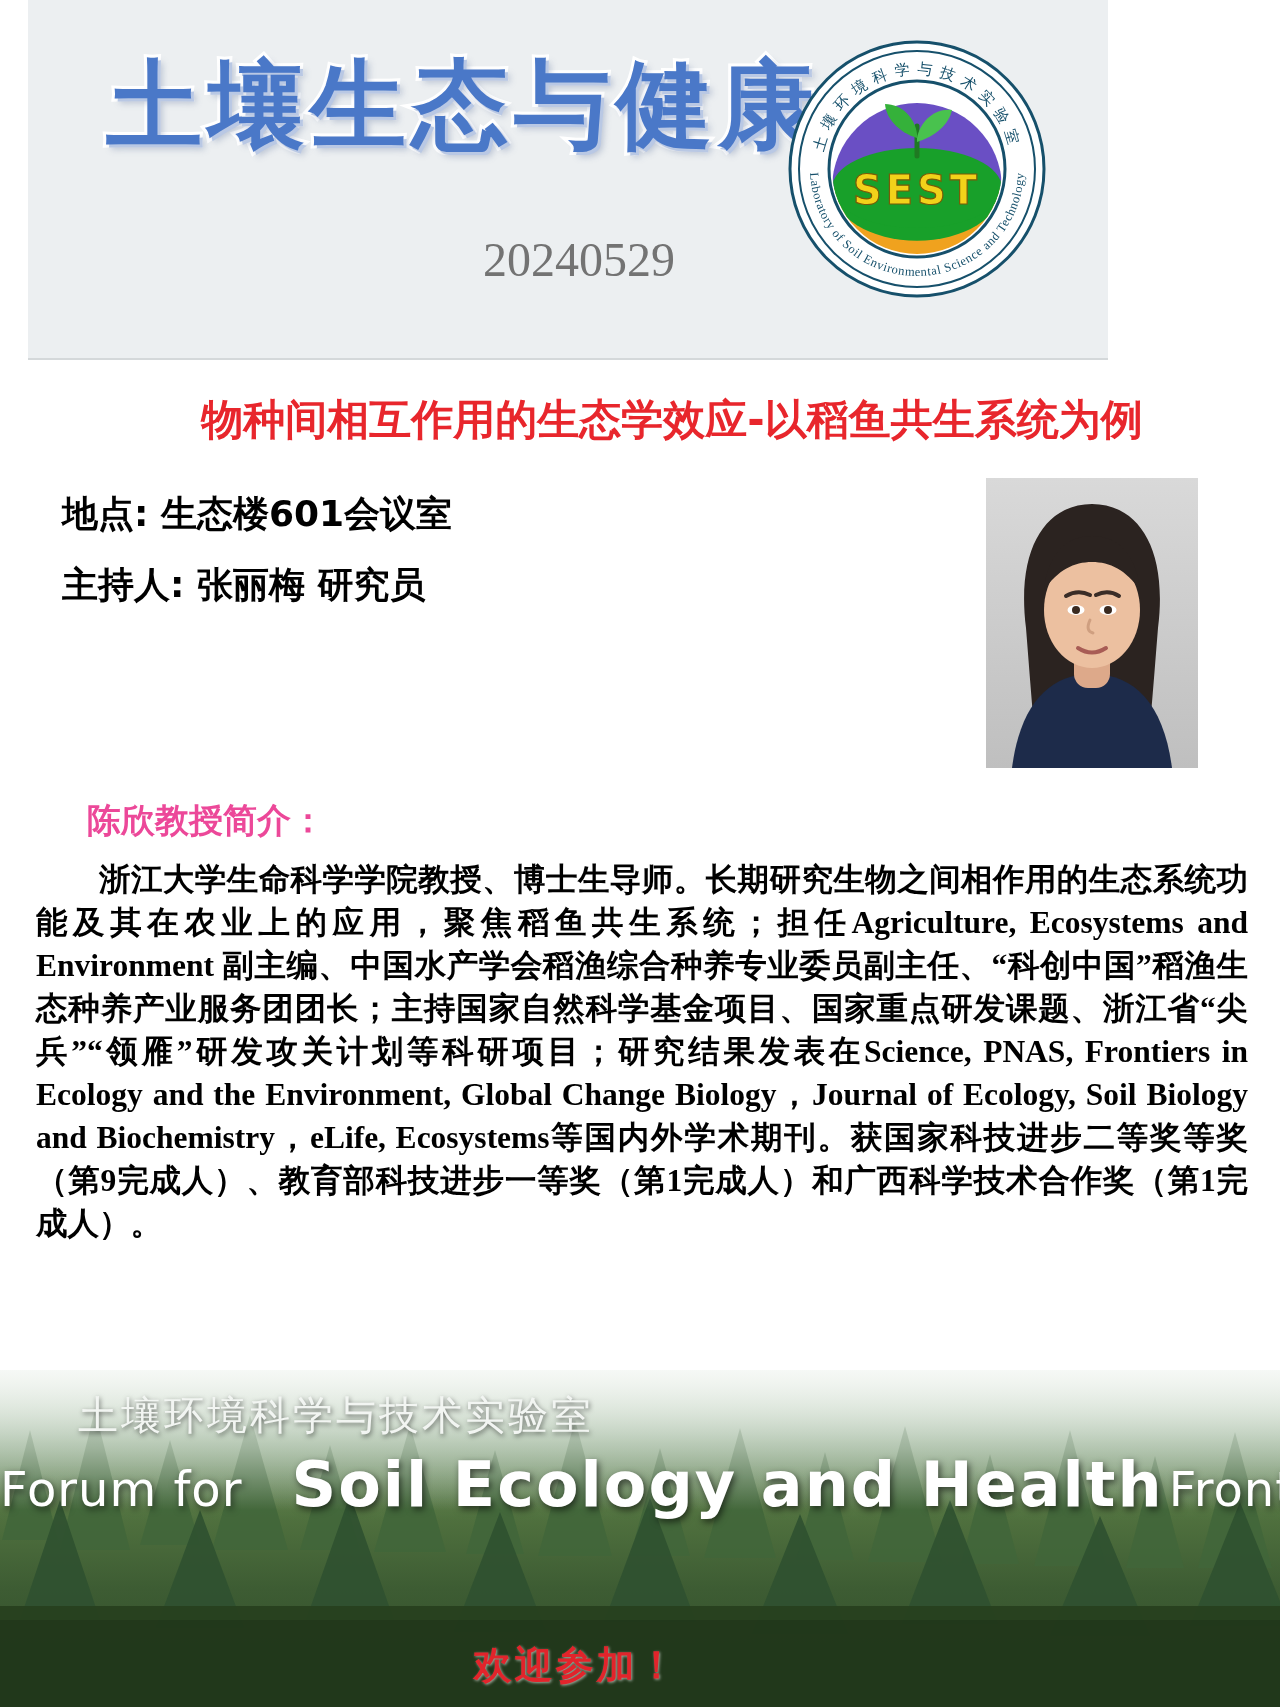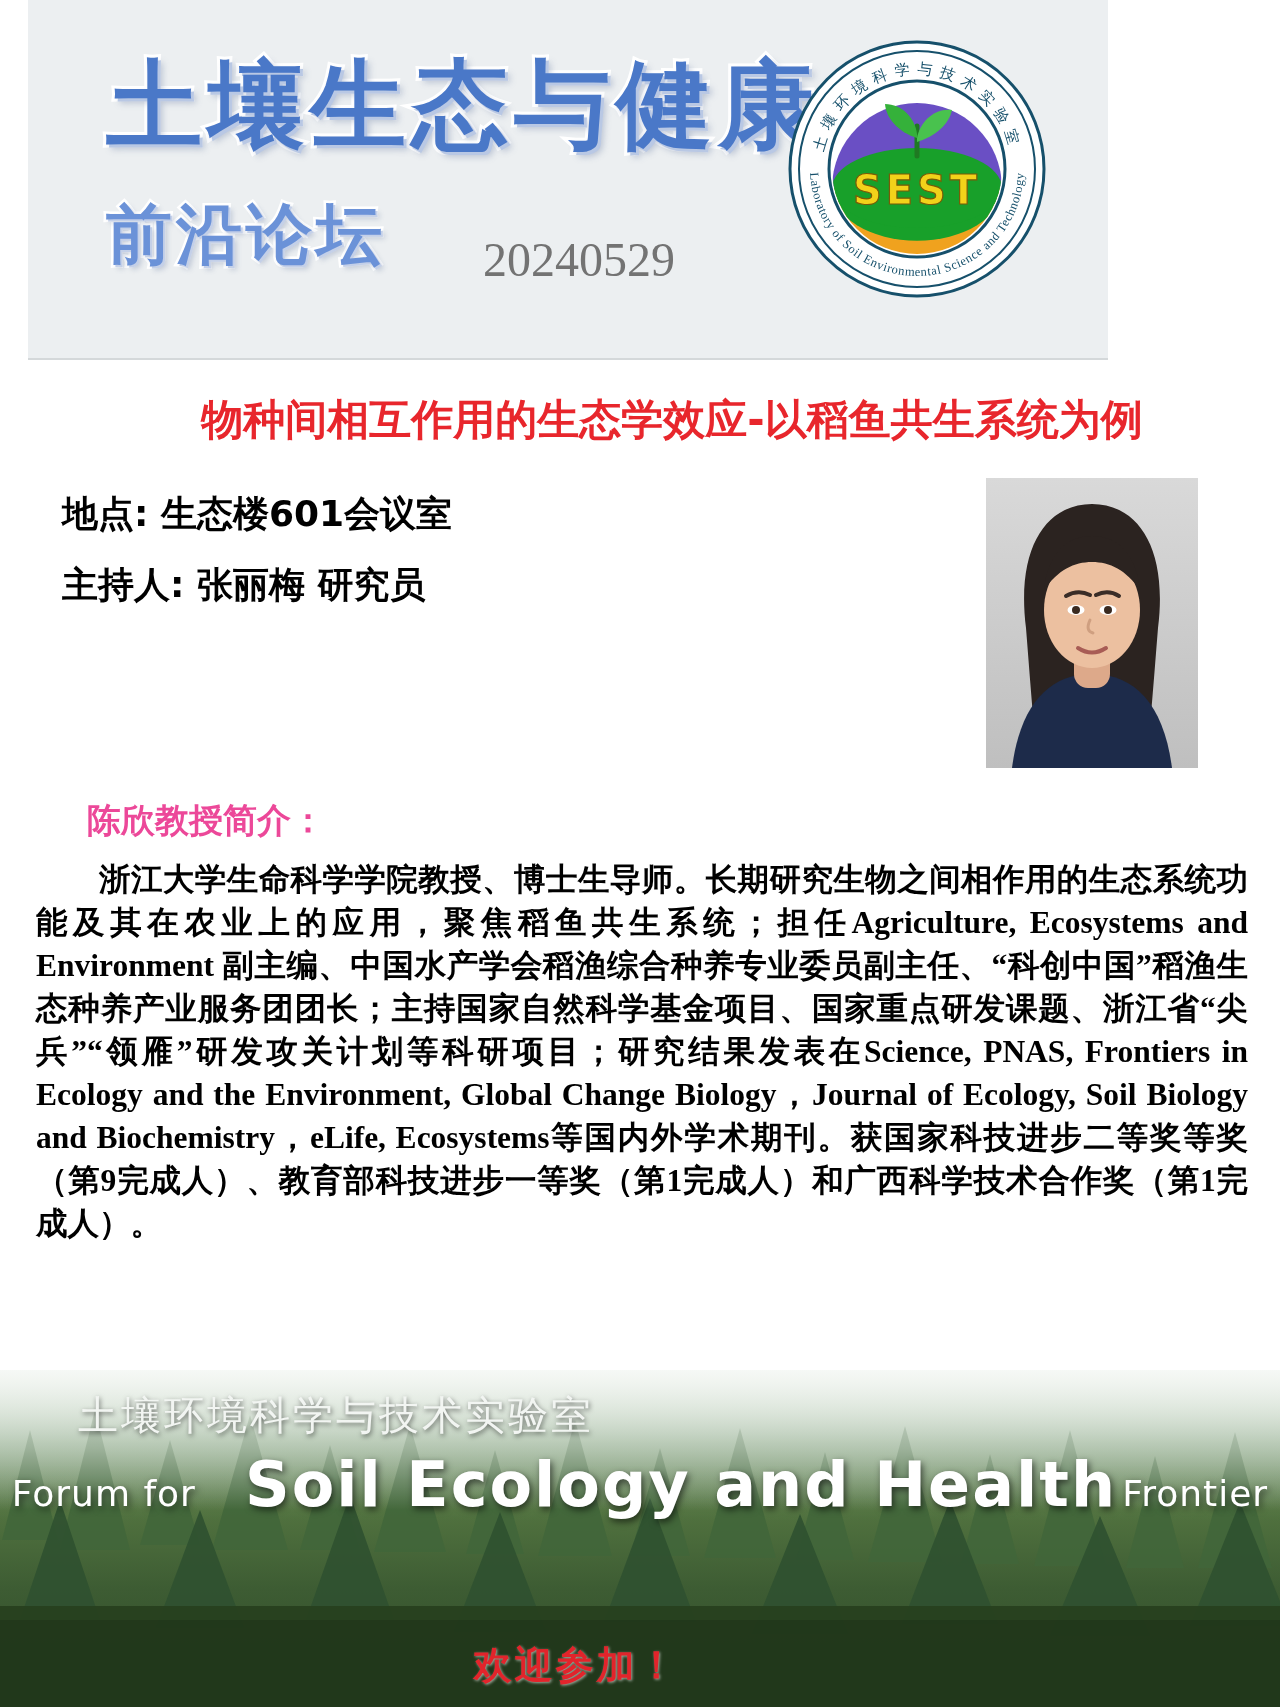--- a/index.html
+++ b/index.html
@@ -190,42 +190,41 @@
     position: absolute;
     left: 0;
     top: 1448px;
     width: 1280px;
     text-align: center;
     white-space: nowrap;
     color: #ffffff;
     text-shadow: 2px 3px 7px rgba(0,0,0,0.6);
     font-family: "DejaVu Sans", sans-serif;
   }
-  .forum-small { font-size: 36px; letter-spacing: 1px; }
+  .forum-small { font-size: 48px; letter-spacing: 1px; }
   .forum-big   { font-size: 62px; font-weight: bold; letter-spacing: 2px; margin-left: 44px; }
   .welcome {
     position: absolute;
     left: 0;
     top: 1640px;
     width: 1152px;
     text-align: center;
     font-family: "DejaVu Sans", sans-serif;
     font-weight: bold;
     font-size: 38px;
     color: #e2242b;
     letter-spacing: 3px;
     text-shadow: 1px 1px 3px rgba(255,255,255,0.6);
   }
 </style>
 </head>
 <body>
 
 <div class="header">
   <div class="title-main">土壤生态与健康</div>
-  <div class="title-sub">前沿论坛</div>
   <div class="title-date">20240529</div>
 
   <div class="logo">
     <svg width="262" height="262" viewBox="0 0 262 262" xmlns="http://www.w3.org/2000/svg">
       <defs>
         <path id="arcTop" d="M 36,131 A 95,95 0 0 1 226,131"></path>
         <path id="arcBot" d="M 24,131 A 107,107 0 0 0 238,131"></path>
       </defs>
       <circle cx="131" cy="131" r="127" fill="#ffffff" stroke="#16506b" stroke-width="3"></circle>
       <circle cx="131" cy="131" r="118" fill="none" stroke="#16506b" stroke-width="2"></circle>

